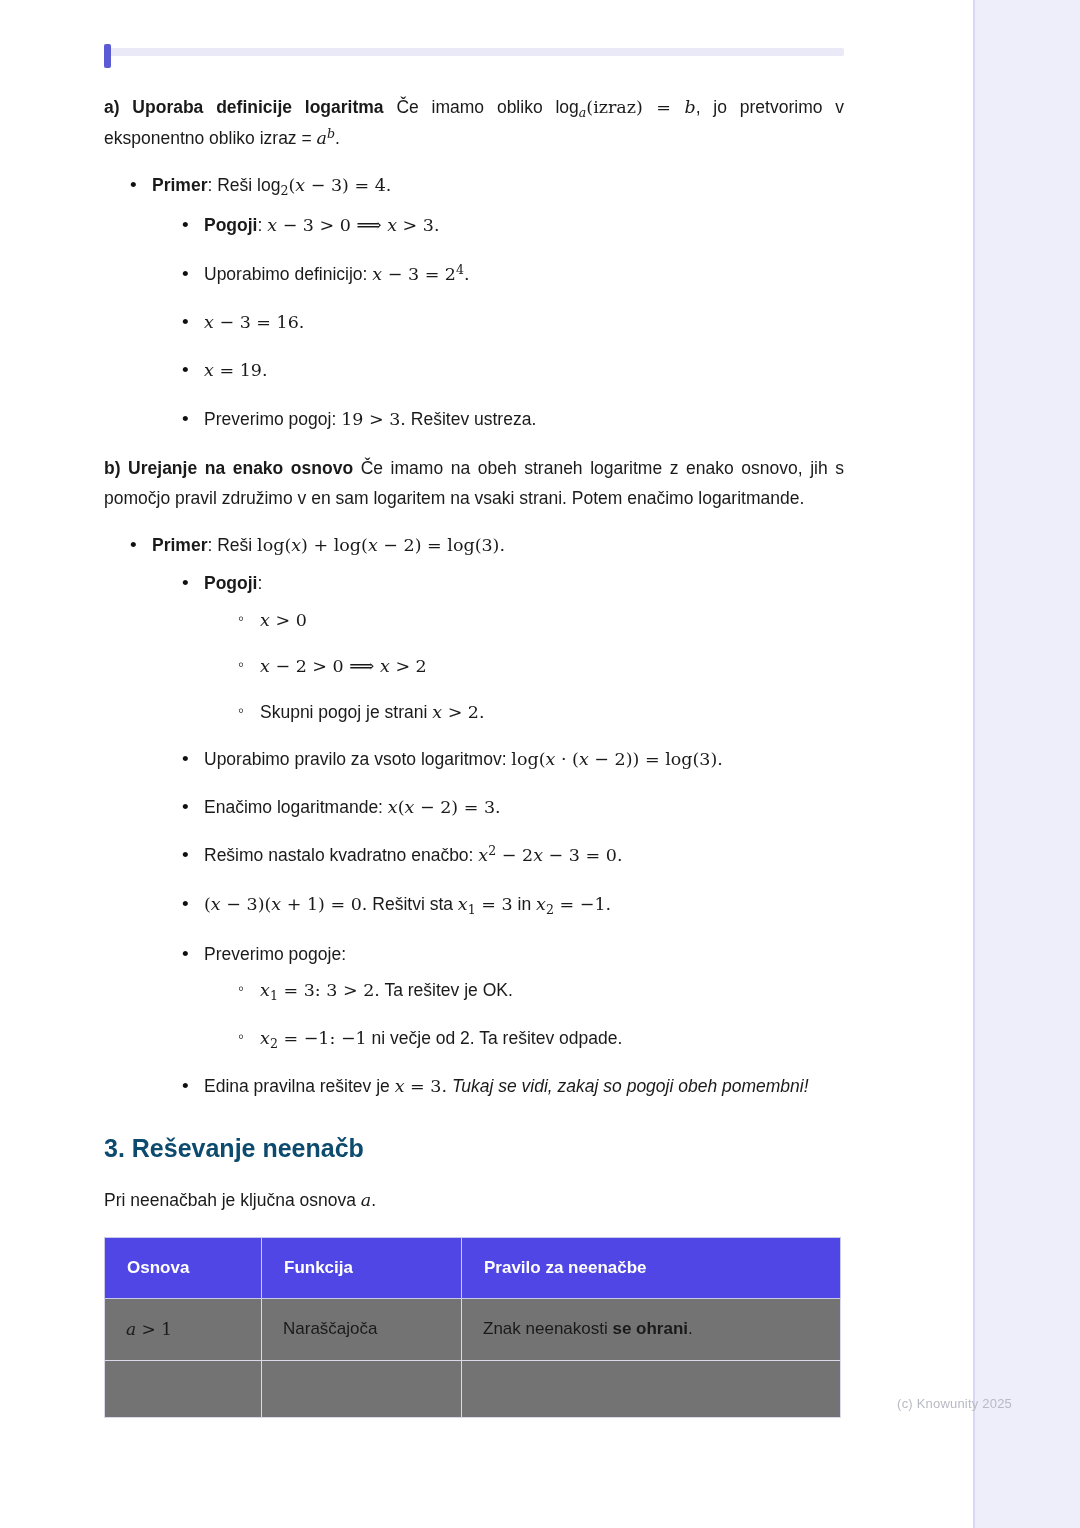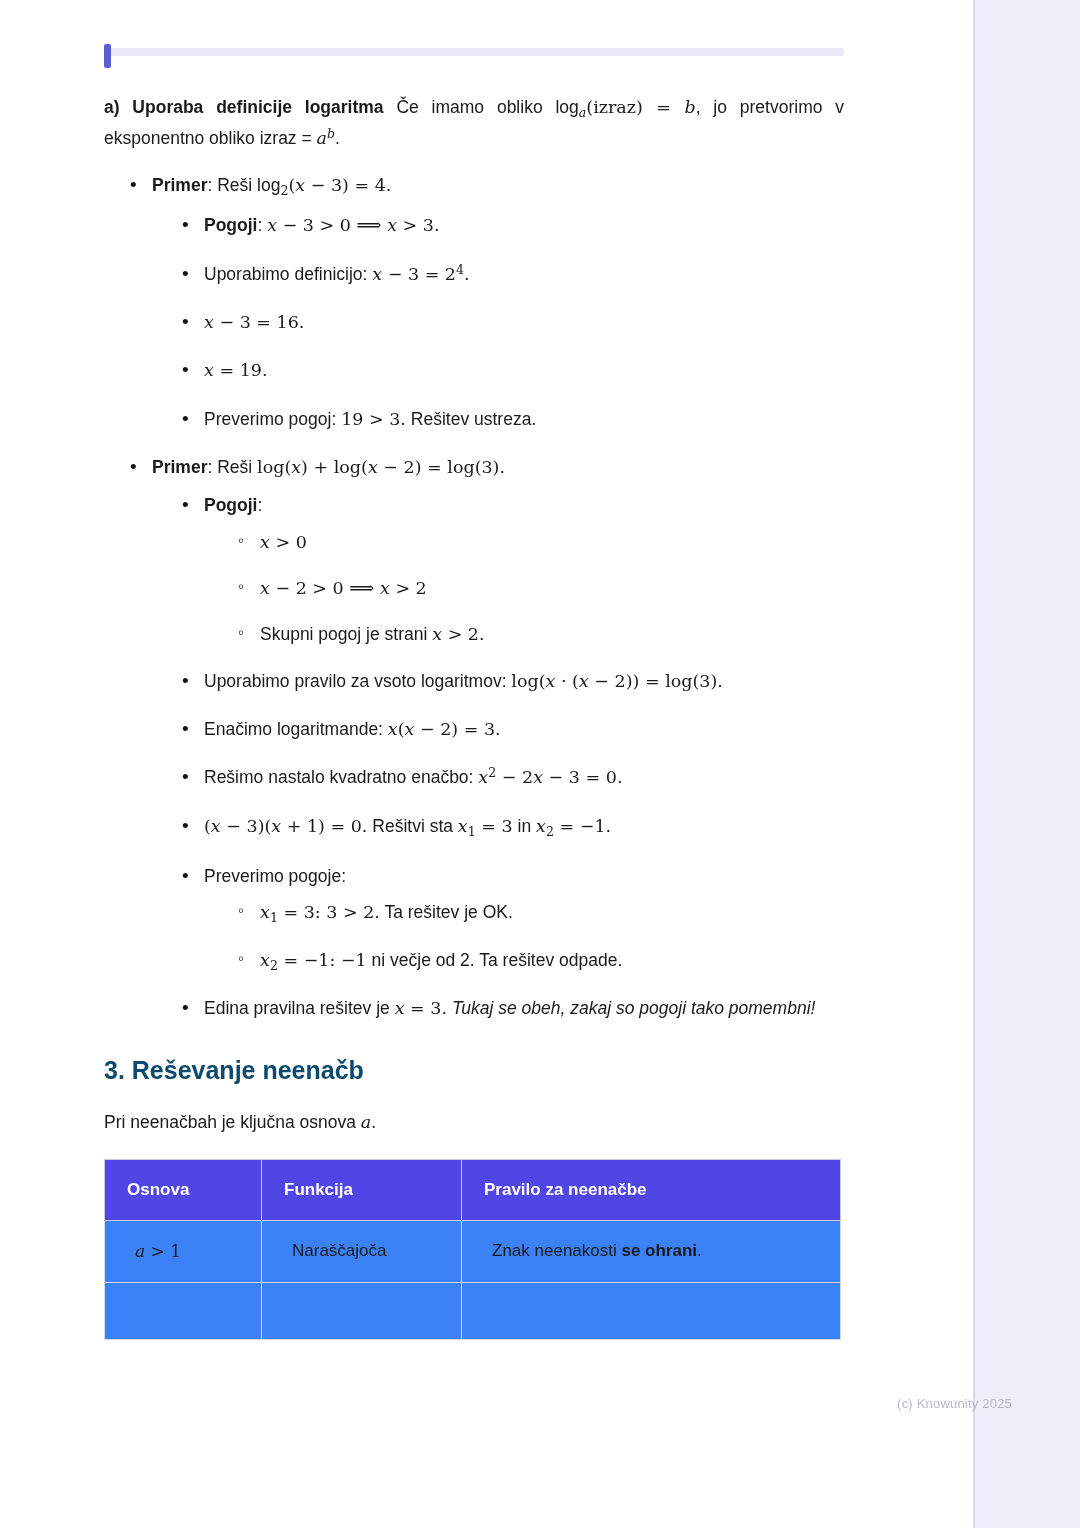--- a/index.html
+++ b/index.html
@@ -156,24 +156,24 @@
     background: #4f46e5;
     color: #ffffff;
     font-size: 17px;
     font-weight: bold;
     text-align: left;
     padding: 20px 22px;
     border: 1px solid #c9c9e8;
   }
   table.rules td {
     font-size: 17px;
-    padding: 20px 30px;
+    padding: 20px 21px;
     border: 1px solid #d9d9ea;
     vertical-align: top;
-    background: #3b82f6;
+    background: #737373;
   }
   table.rules col.c1 { width: 157px; }
   table.rules col.c2 { width: 200px; }
   table.rules col.c3 { width: 379px; }
   .tr-cut td { height: 16px; padding: 0; }
 </style>
 </head>
 <body>
 
 <div class="page">
@@ -206,20 +206,23 @@
           <li>
             <span class="mathi">x</span><span class="mathr"> = 19.</span>
           </li>
           <li>
             <span>Preverimo pogoj: </span><span class="mathr">19 &gt; 3.</span><span> Rešitev ustreza.</span>
           </li>
         </ul>
       </li>
     </ul>
 
+    <p class="para">
+      <span class="b">b) Urejanje na enako osnovo</span><span> Če imamo na obeh straneh logaritme z enako osnovo, jih s pomočjo pravil združimo v en sam logaritem na vsaki strani. Potem enačimo logaritmande.</span>
+    </p>
 
     <ul class="l1">
       <li>
         <span class="b">Primer</span><span>: Reši </span><span class="mathr">log(<span class="mathi">x</span>) + log(<span class="mathi">x</span> − 2) = log(3).</span>
 
         <ul class="l2">
           <li style="margin-bottom:10px">
             <span class="b">Pogoji</span><span>:</span>
             <ul class="l3">
               <li><span class="mathi">x</span><span class="mathr"> &gt; 0</span></li>
@@ -240,21 +243,21 @@
             <span class="mathr">(<span class="mathi">x</span> − 3)(<span class="mathi">x</span> + 1) = 0.</span><span> Rešitvi sta </span><span class="mathi">x<span class="subr">1</span></span><span class="mathr"> = 3</span><span> in </span><span class="mathi">x<span class="subr">2</span></span><span class="mathr"> = −1.</span>
           </li>
           <li style="margin-bottom:10px">
             <span>Preverimo pogoje:</span>
             <ul class="l3">
               <li><span class="mathi">x<span class="subr">1</span></span><span class="mathr"> = 3: 3 &gt; 2.</span><span> Ta rešitev je OK.</span></li>
               <li><span class="mathi">x<span class="subr">2</span></span><span class="mathr"> = −1: −1</span><span> ni večje od 2. Ta rešitev odpade.</span></li>
             </ul>
           </li>
           <li style="margin-bottom:0">
-            <span>Edina pravilna rešitev je </span><span class="mathi">x</span><span class="mathr"> = 3.</span><span> </span><span class="it">Tukaj se obeh, zakaj so pogoji tako pomembni!</span>
+            <span>Edina pravilna rešitev je </span><span class="mathi">x</span><span class="mathr"> = 3.</span><span> </span><span class="it">Tukaj se vidi, zakaj so pogoji obeh pomembni!</span>
           </li>
         </ul>
       </li>
     </ul>
 
     <h2 class="section">3. Reševanje neenačb</h2>
 
     <p class="para left">
       <span>Pri neenačbah je ključna osnova </span><span class="mathi">a</span><span>.</span>
     </p>

